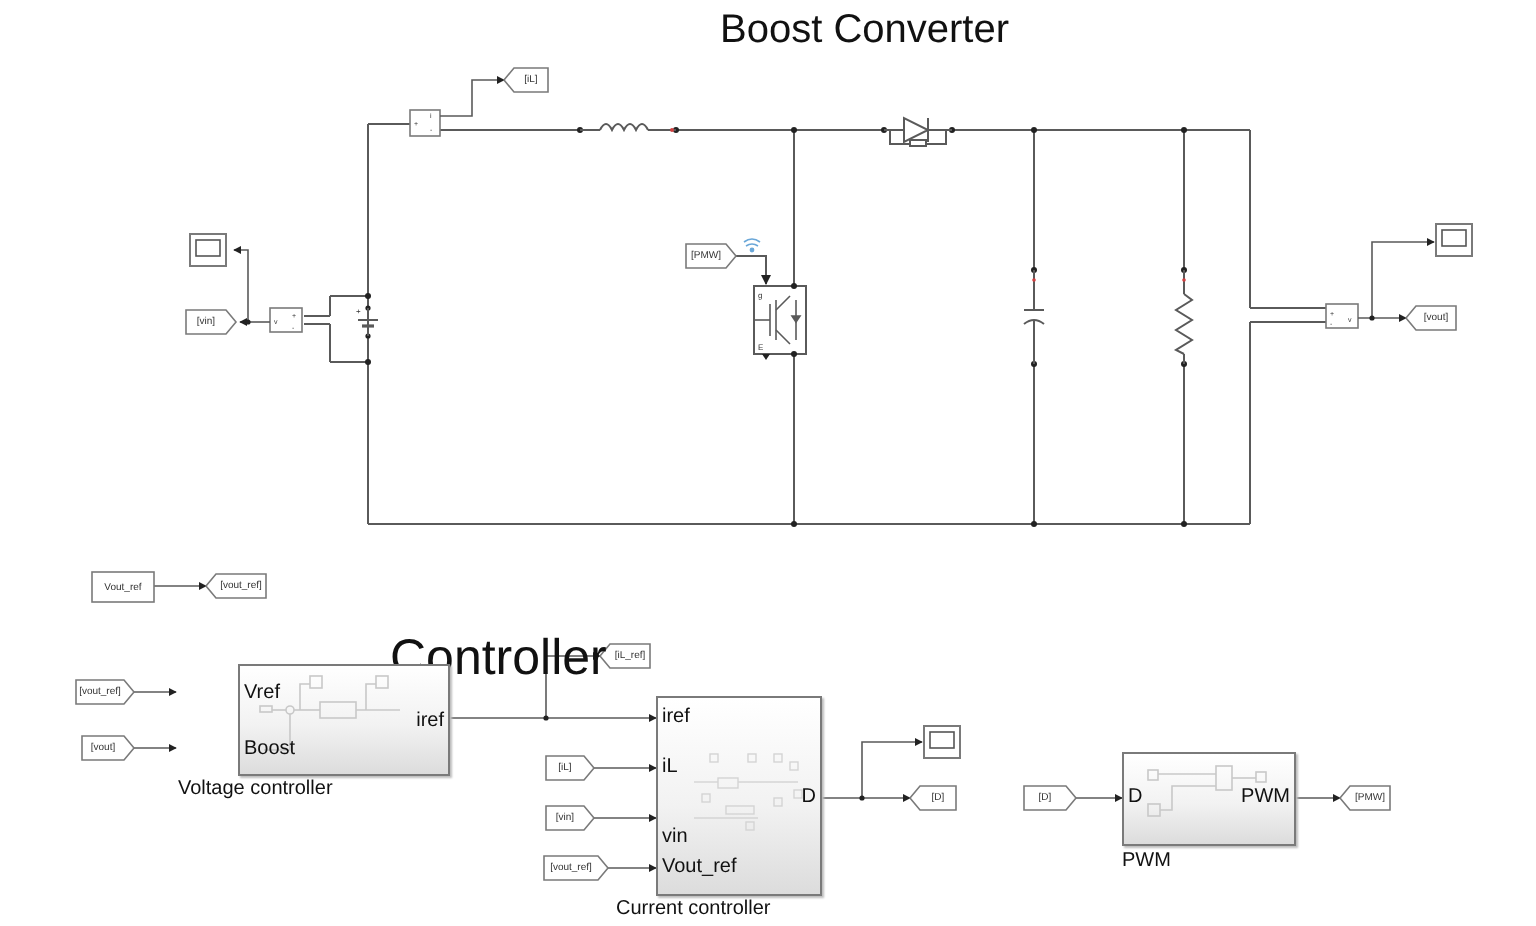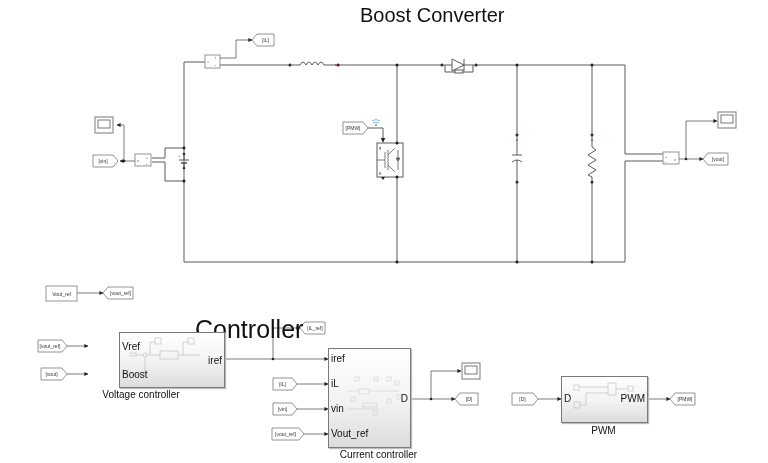--- a/index.html
+++ b/index.html
@@ -4,21 +4,21 @@
   <style>
     html, body { margin: 0; padding: 0; background: #ffffff; }
     body { width: 768px; height: 463px; position: relative; overflow: hidden; font-family: "Liberation Sans", sans-serif; }
     #canvas { position: absolute; left: 0; top: 0; width: 768px; height: 463px; }
     .title { position: absolute; font-family: "Liberation Sans", sans-serif; color: #111; white-space: nowrap; }
     .t-boost { left: 319px; top: 4px; font-size: 20px; margin-left: 41px; }
     .t-ctrl { left: 195px; top: 279px; font-size: 25px; margin-top: 36px; }
     .tag { position: absolute; font-size: 5px; color: #333; display: flex; align-items: center; justify-content: center; }
     .subsys { position: absolute; border: 1px solid #7a7a7a; background: linear-gradient(#ffffff 0%, #f2f2f2 55%, #dcdcdc 100%); box-shadow: 1px 1px 1px #bdbdbd; }
     .port { position: absolute; font-size: 10px; color: #111; white-space: nowrap; }
-    .caption { position: absolute; font-size: 10px; color: #111; white-space: nowrap; text-align: center; }
+    .caption { position: absolute; font-size: 10px; color: #111; white-space: nowrap; text-align: left; }
   </style>
 </head>
 <body>
 
 <svg id="canvas" viewBox="0 0 768 463" xmlns="http://www.w3.org/2000/svg">
   <defs>
     <marker id="arr" markerWidth="5" markerHeight="5" refX="4.5" refY="2.5" orient="auto">
       <path d="M0,0 L5,2.5 L0,5 z" fill="#222"></path>
     </marker>
   </defs>
@@ -299,25 +299,25 @@
       <rect x="22" y="48" width="4" height="4"></rect>
       <rect x="58" y="50" width="4" height="4"></rect>
       <rect x="68" y="46" width="4" height="4"></rect>
       <rect x="34" y="54" width="14" height="4"></rect>
       <line x1="18" y1="60" x2="50" y2="60"></line>
       <rect x="44" y="62" width="4" height="4"></rect>
     </g>
   </svg>
   <span class="port" style="left:2px;top:4px;">iref</span>
   <span class="port" style="left:2px;top:29px;text-align:right;">iL</span>
-  <span class="port" style="left:2px;top:54px;">vin</span>
+  <span class="port" style="left:2px;top:64px;">vin</span>
   <span class="port" style="left:2px;top:79px;">Vout_ref</span>
   <span class="port" style="right:2px;top:44px;">D</span>
 </div>
-<div class="caption" style="left:328px;top:449px;width:101px;">Current controller</div>
+<div class="caption" style="left:308px;top:449px;width:101px;">Current controller</div>
 
 <div class="subsys" style="left:561px;top:376px;width:85px;height:45px;">
   <svg style="position:absolute;left:0;top:0;" width="85" height="45">
     <g stroke="#c8c8c8" stroke-width="0.8" fill="none">
       <rect x="12" y="8" width="5" height="5"></rect>
       <rect x="12" y="25" width="6" height="6"></rect>
       <line x1="17" y1="10" x2="46" y2="10"></line>
       <polyline points="18,28 24,28 24,16 46,16"></polyline>
       <rect x="46" y="6" width="8" height="12"></rect>
       <line x1="54" y1="12" x2="66" y2="12"></line>

